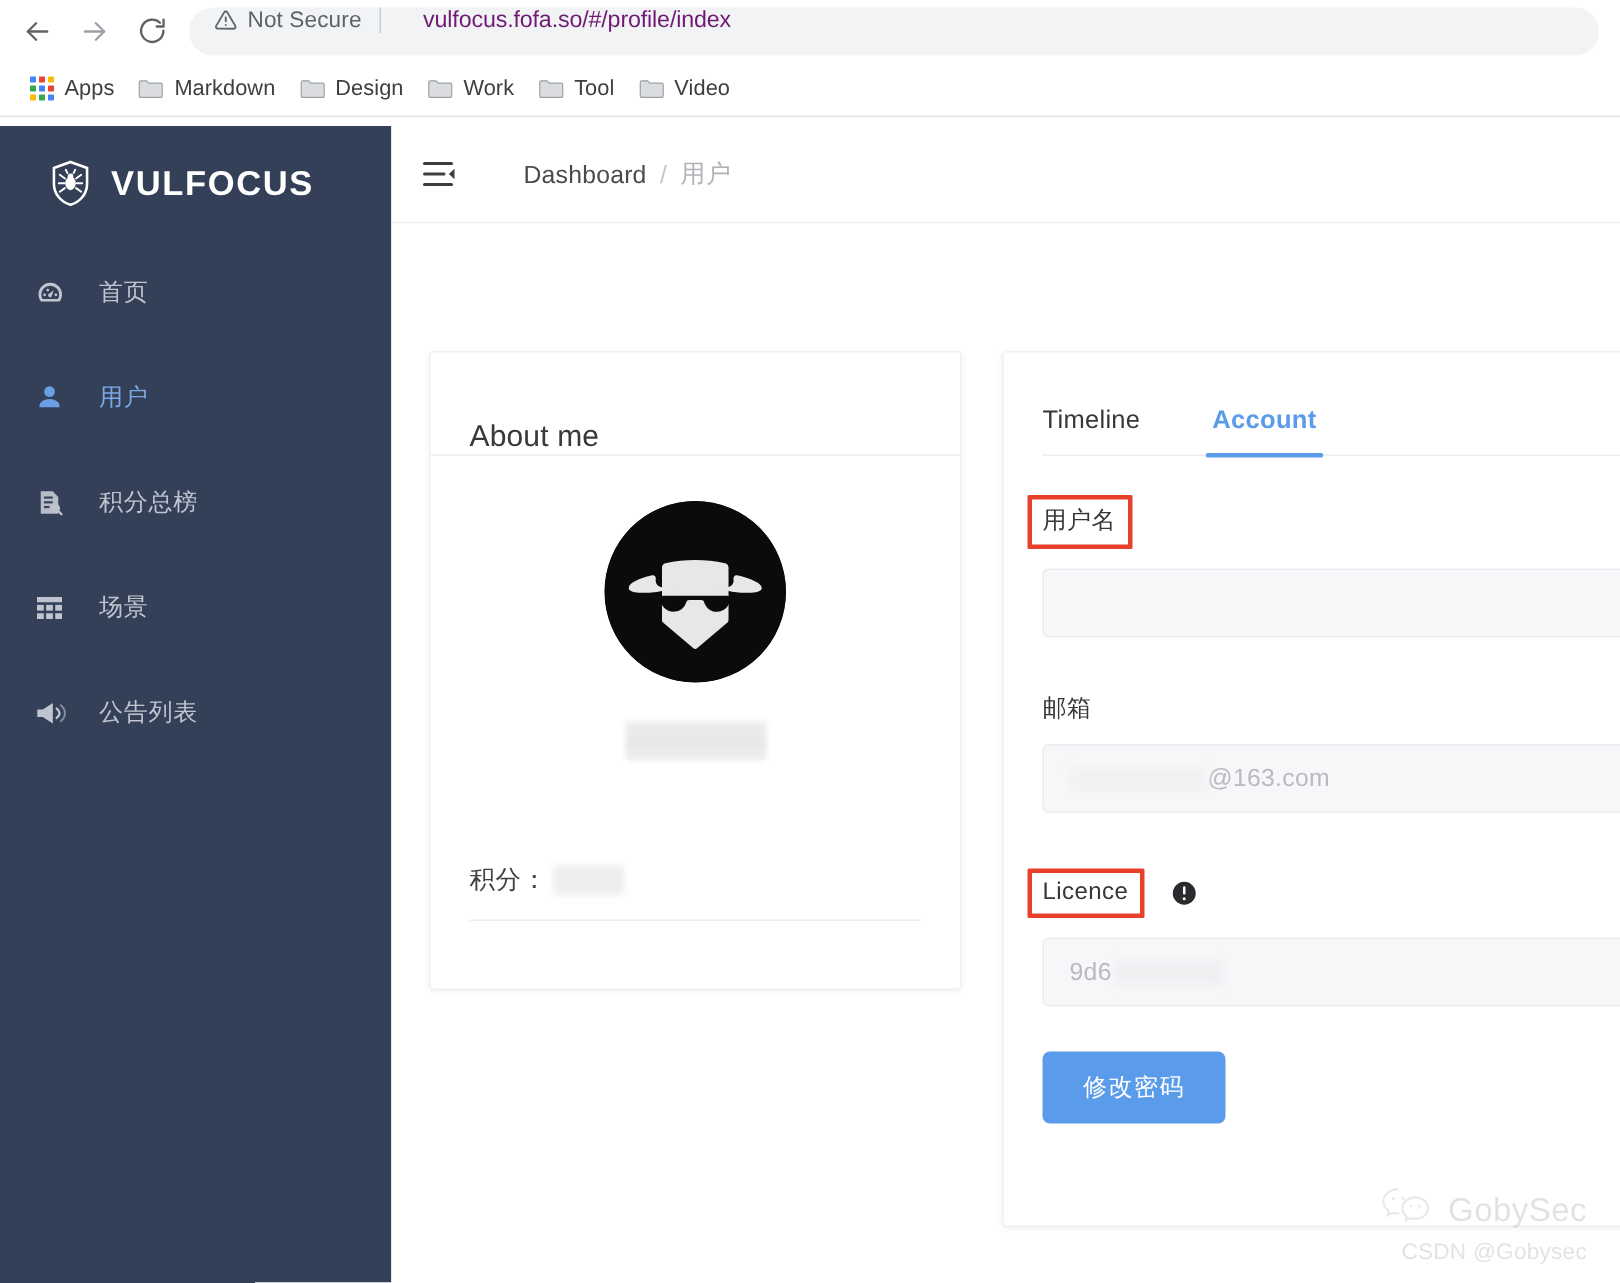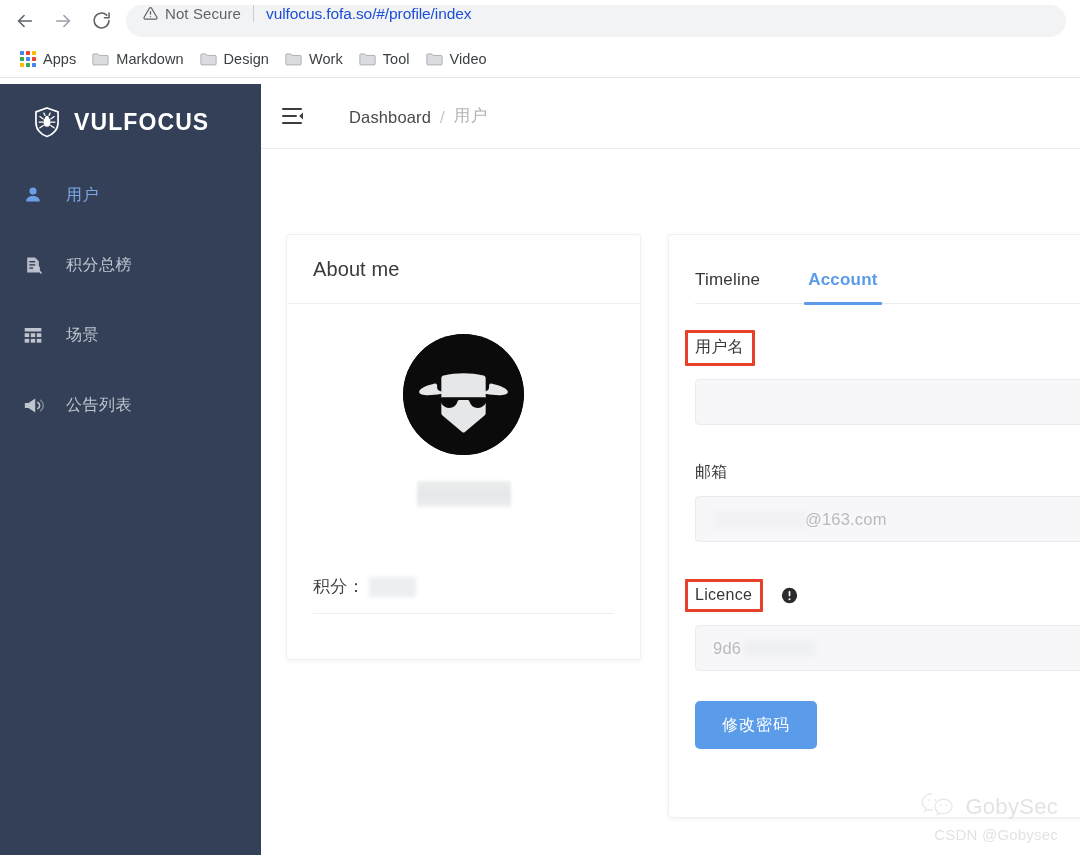--- a/index.html
+++ b/index.html
@@ -58,23 +58,24 @@
     white-space: nowrap;
     letter-spacing: 0.1px;
   }
   #omnibox-divider {
     width: 1px; height: 17px;
     background: #c9cdd1;
     margin: 0 12px;
     flex: 0 0 auto;
   }
   #url-text {
-    font-size: 15.5px; color: #1d4ed8;
+    font-size: 15.5px; color: #701a75;
     white-space: nowrap; overflow: hidden;
     letter-spacing: -0.1px;
+    margin-left: 16px;
   }
 
   #bookmarks-row {
     position: absolute; left: 0; top: 41px;
     width: 1080px; height: 36px;
     display: flex; align-items: center;
     padding-left: 12px;
   }
   .bookmark {
     display: flex; align-items: center;
@@ -182,21 +183,21 @@
     position: absolute;
     left: 25px; top: 85px;
     width: 355px; height: 426px;
     background: #ffffff;
     border: 1px solid #f0f0f2;
     border-radius: 3px;
     box-shadow: 0 1px 5px rgba(0,0,0,0.055);
   }
   #about-header {
     height: 69px;
-    display: flex; align-items: center;
+    display: flex; align-items: flex-end;
     padding-left: 26px;
     border-bottom: 1px solid #f0f0f2;
   }
   #about-title {
     font-size: 20px; color: #39393d;
     font-weight: normal;
     letter-spacing: 0.1px;
   }
   #about-body {
     position: relative;
@@ -479,20 +480,32 @@
             <line x1="15.6" y1="24" x2="11.6" y2="26.8"></line>
             <line x1="24.4" y1="24" x2="28.4" y2="26.8"></line>
             <line x1="17.6" y1="12.2" x2="16.3" y2="9.6"></line>
             <line x1="22.4" y1="12.2" x2="23.7" y2="9.6"></line>
           </g>
         </svg>
       </span>
       <span id="brand-name">VULFOCUS</span>
     </div>
 
+    <div class="nav-item">
+      <span class="nav-icon">
+        <svg width="21" height="21" viewBox="0 0 24 24" fill="currentColor">
+          <path d="M12 4a9 9 0 0 0-9 9 8.9 8.9 0 0 0 1.4 4.8c.2.3.5.5.9.5h13.4c.4 0 .7-.2.9-.5A8.9 8.9 0 0 0 21 13a9 9 0 0 0-9-9zm0 2.2a6.8 6.8 0 0 1 6.8 6.8c0 1.2-.3 2.4-.9 3.4H6.1A6.7 6.7 0 0 1 5.2 13 6.8 6.8 0 0 1 12 6.2z"></path>
+          <circle cx="7.7" cy="13.2" r="1.1"></circle>
+            <circle cx="10.1" cy="9.6" r="1.1"></circle>
+          <circle cx="16.3" cy="13.2" r="1.1"></circle>
+          <path d="M12.9 14.6a1.5 1.5 0 1 1-1.6-2.5l3.4-2.3z"></path>
+        </svg>
+      </span>
+      <span class="nav-label">首页</span>
+    </div>
 
     <div class="nav-item active">
       <span class="nav-icon">
         <svg width="20" height="20" viewBox="0 0 24 24" fill="currentColor">
           <circle cx="12" cy="7.3" r="4.3"></circle>
           <path d="M12 13.2c-4.4 0-8 2.4-8 5.3v1.3h16v-1.3c0-2.9-3.6-5.3-8-5.3z"></path>
         </svg>
       </span>
       <span class="nav-label">用户</span>
     </div>

